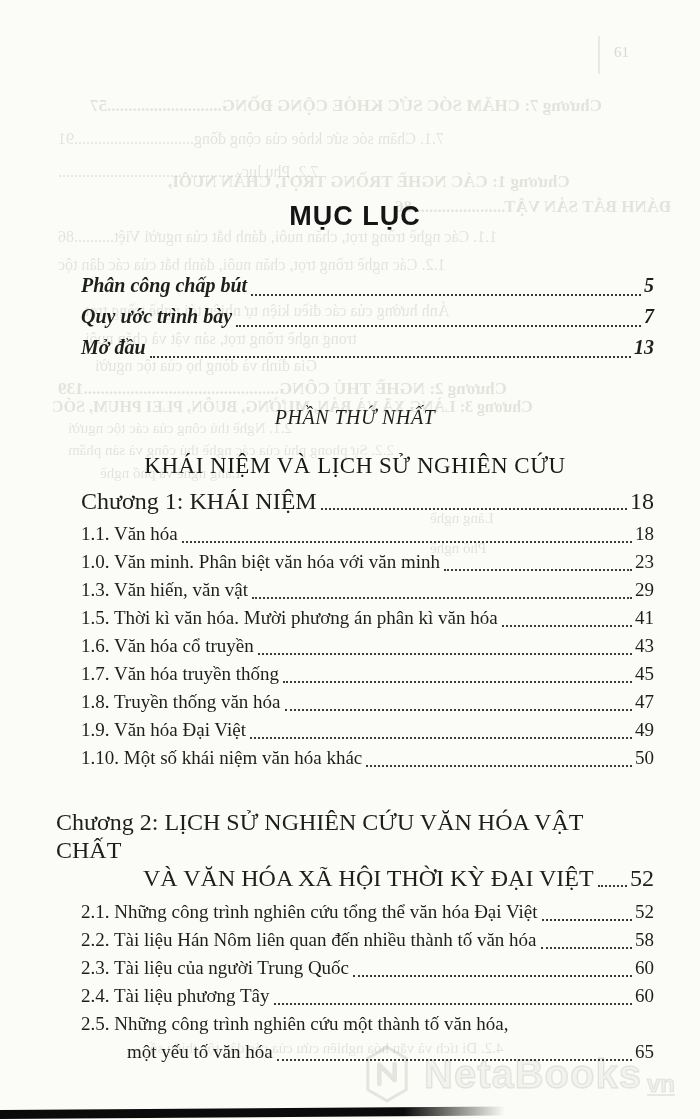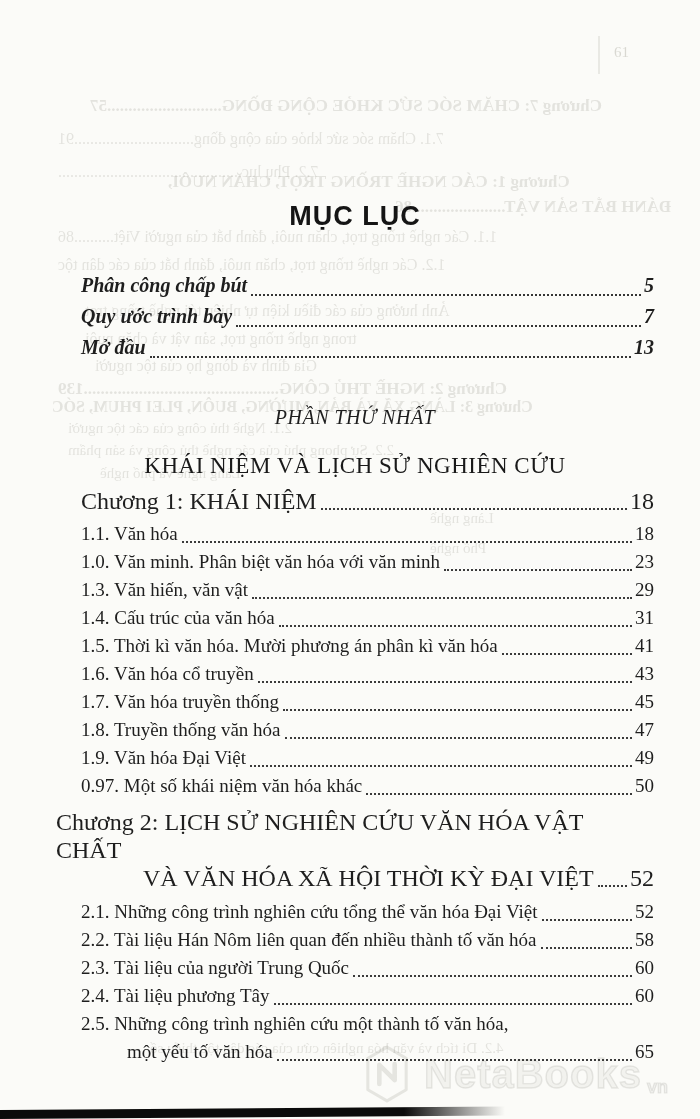--- a/index.html
+++ b/index.html
@@ -63,22 +63,23 @@
     position:absolute;left:364px;top:1044px;display:flex;align-items:center;
     font-family:"Liberation Sans","DejaVu Sans",sans-serif;
   }
   .wm-logo{margin-right:14px;}
   .wm-text{
     font-size:40px;font-weight:bold;letter-spacing:1px;
     color:rgba(70,70,60,0.05);
     -webkit-text-stroke:1.4px rgba(70,70,60,0.11);
   }
   .wm-tld{
-    font-size:18px;font-weight:bold;margin-left:5px;align-self:flex-end;padding-bottom:6px;
+    font-size:24px;font-weight:bold;margin-left:5px;align-self:flex-end;padding-bottom:6px;
     color:rgba(70,70,60,0.06);
+    text-decoration:underline;
     -webkit-text-stroke:1.2px rgba(70,70,60,0.11);
   }
 
   
   .bottom-band{
     position:absolute;left:0;bottom:0;width:505px;height:9px;
     background:linear-gradient(to right,#0b0b0b 0%,#0b0b0b 80%,rgba(11,11,11,0) 100%);
     transform:skewY(-.4deg);transform-origin:left bottom;
   }
 </style>
@@ -155,25 +156,20 @@
             <span class="lbl">1.0. Văn minh. Phân biệt văn hóa với văn minh</span>
             <span class="dots"></span>
             <span class="pg">23</span>
           </div>
         <div class="row">
             <span class="lbl">1.3. Văn hiến, văn vật</span>
             <span class="dots"></span>
             <span class="pg">29</span>
           </div>
         <div class="row">
-            <span class="lbl">1.4. Cấu trúc của văn hóa</span>
-            <span class="dots"></span>
-            <span class="pg">31</span>
-          </div>
-        <div class="row">
             <span class="lbl">1.5. Thời kì văn hóa. Mười phương án phân kì văn hóa</span>
             <span class="dots"></span>
             <span class="pg">41</span>
           </div>
         <div class="row">
             <span class="lbl">1.6. Văn hóa cổ truyền</span>
             <span class="dots"></span>
             <span class="pg">43</span>
           </div>
         <div class="row">
@@ -185,21 +181,21 @@
             <span class="lbl">1.8. Truyền thống văn hóa</span>
             <span class="dots"></span>
             <span class="pg">47</span>
           </div>
         <div class="row">
             <span class="lbl">1.9. Văn hóa Đại Việt</span>
             <span class="dots"></span>
             <span class="pg">49</span>
           </div>
         <div class="row">
-            <span class="lbl">0.97. Một số khái niệm văn hóa khác</span>
+            <span class="lbl">1.10. Một số khái niệm văn hóa khác</span>
             <span class="dots"></span>
             <span class="pg">50</span>
           </div>
       </div>
     </section>
 
     <section class="ch ch2">
       <div class="chap l1">Chương 2: LỊCH SỬ NGHIÊN CỨU VĂN HÓA VẬT CHẤT</div>
       <div class="row chap l2">
         <span class="lbl">VÀ VĂN HÓA XÃ HỘI THỜI KỲ ĐẠI VIỆT</span>

